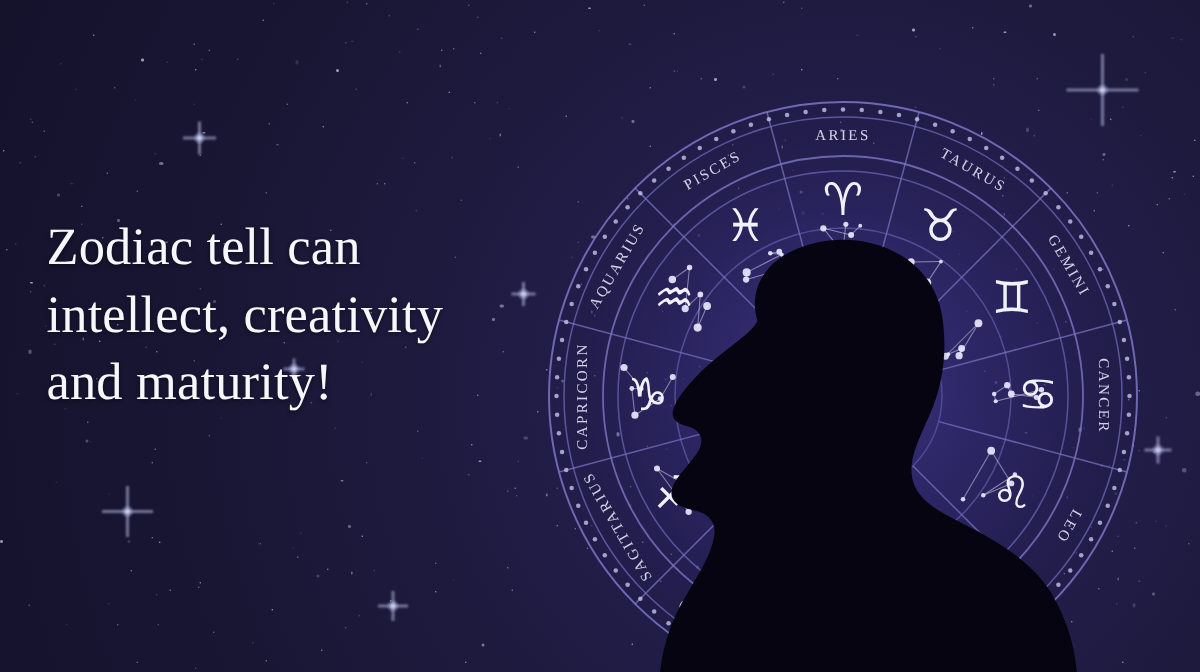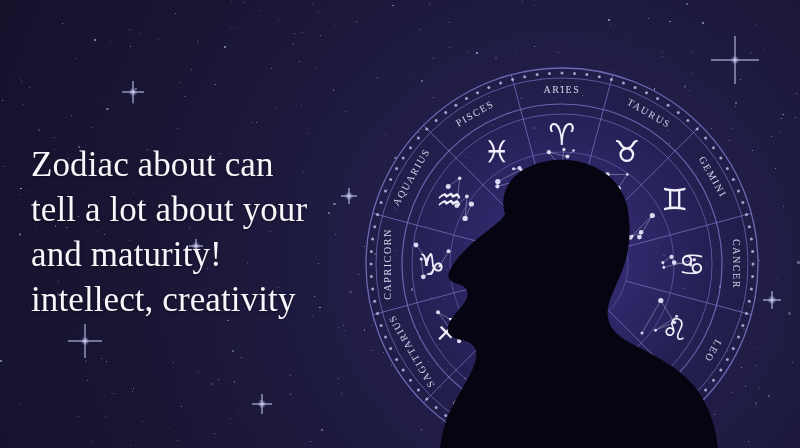--- a/index.html
+++ b/index.html
@@ -932,19 +932,18 @@
              C450,282 446,278 450,270
              C456,258 470,244 486,232
              C496,224 502,220 505,214 Z" fill="#050410"></path>
     <path d="M505,214 C500,198 506,182 520,172 C536,161 560,157 580,162
              C606,168 624,186 628,210 C632,232 629,252 622,270
              C600,282 560,288 528,280 C508,274 496,250 505,214 Z" fill="#050410" opacity="0"></path>
   </svg>
 
 
   <div id="headline">
-      <div>Zodiac about can</div>
-      <div>tell a lot about your</div>
+      <div>Zodiac tell can</div>
+      <div>intellect, creativity</div>
       <div>and maturity!</div>
-      <div>intellect, creativity</div>
     </div>
 
 </div>
 
 </body></html>

